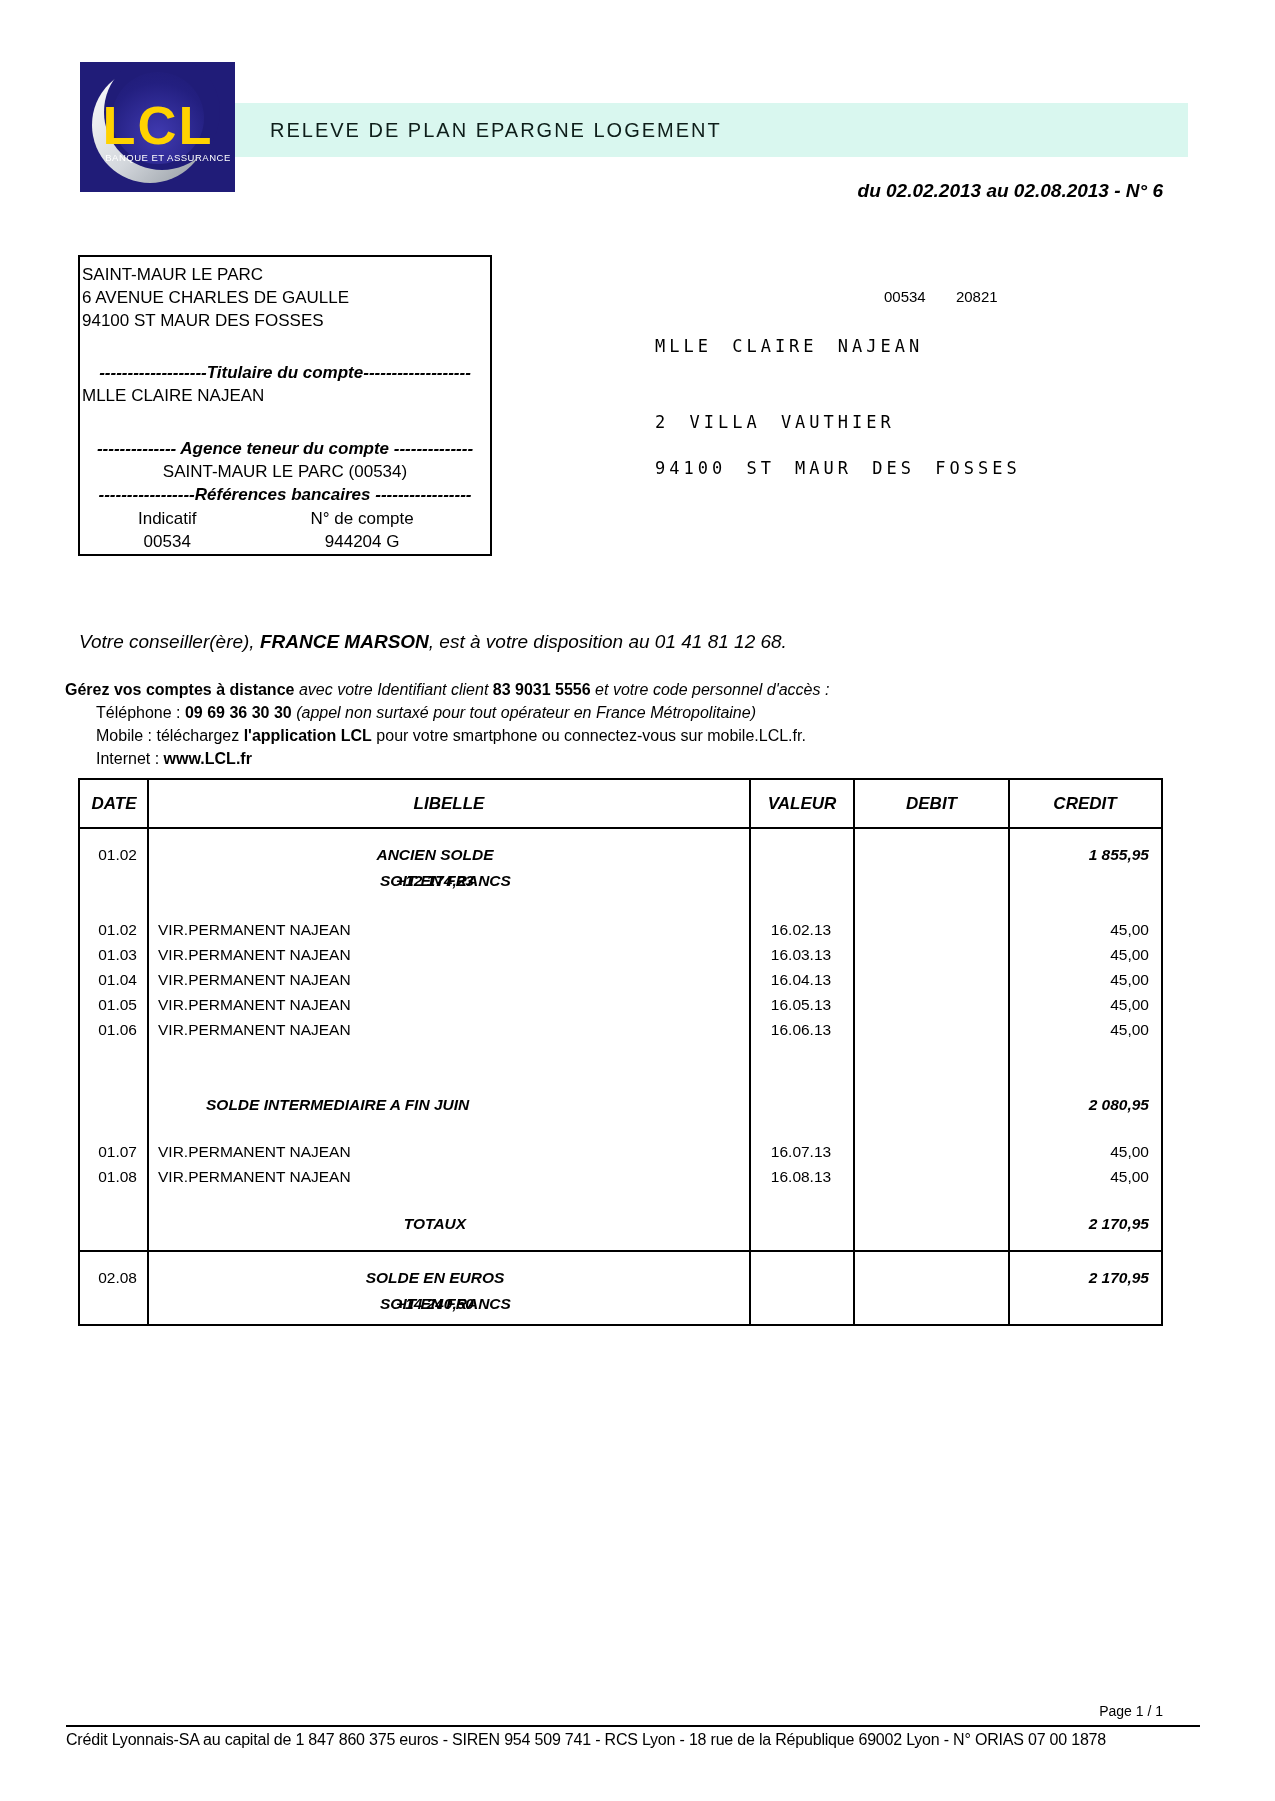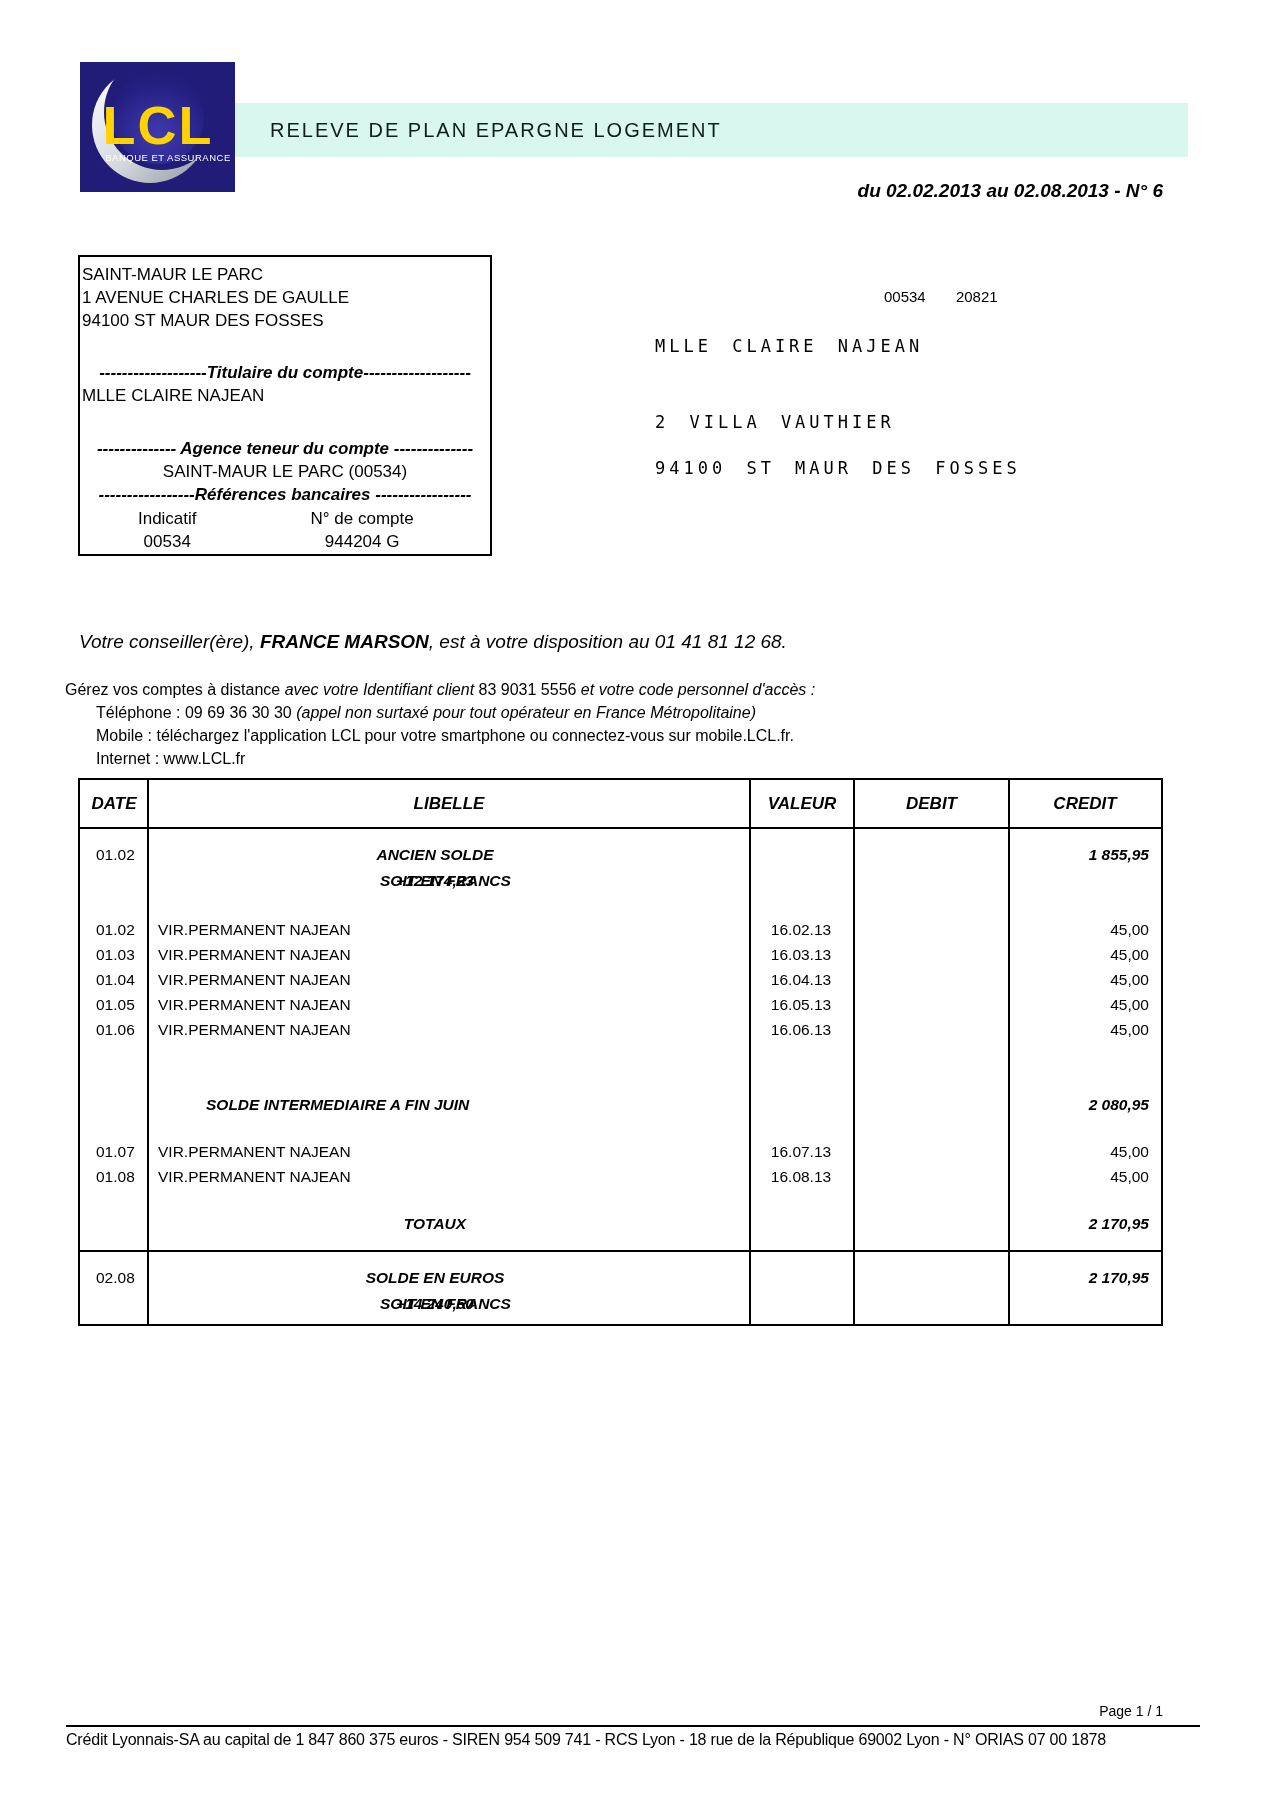--- a/index.html
+++ b/index.html
@@ -37,34 +37,34 @@
   .recipient-name  { top:336px; }
   .recipient-addr1 { top:412px; }
   .recipient-addr2 { top:458px; }
 
   
   .advisor { position:absolute; left:79px; top:631px; font-size:19px; font-style:italic; white-space:nowrap; }
   .advisor b { font-weight:bold; }
   .remote { position:absolute; left:65px; top:678px; font-size:16px; }
   .remote .line { line-height:23px; white-space:nowrap; }
   .remote .ind  { padding-left:31px; }
-  .remote b { font-weight:normal; } .remote i { font-style:italic; }
+  .remote b { font-weight:bold; } .remote i { font-style:italic; }
 
   
   .stmt-table { position:absolute; left:78px; top:778px; width:1085px; height:548px;
                 border:2px solid #000; font-size:15.5px; }
   .vline { position:absolute; top:0; bottom:0; width:2px; background:#000; }
   .v1 { left:67px; } .v2 { left:669px; } .v3 { left:773px; } .v4 { left:928px; }
   .hline { position:absolute; left:0; right:0; height:2px; background:#000; }
   .h1 { top:47px; } .h2 { top:470px; }
   .thead { position:absolute; top:0; left:0; right:0; height:47px; display:grid;
            grid-template-columns:68px 602px 104px 155px 152px; align-items:center;
            text-align:center; font-weight:bold; font-style:italic; font-size:17px; }
   .trow { position:absolute; left:0; width:100%; height:24px; line-height:24px; }
-  .cd  { position:absolute; left:16px;    width:51px;  text-align:left; }
+  .cd  { position:absolute; left:6px;    width:51px;  text-align:right; }
   .cl  { position:absolute; left:78px; width:584px; }
   .clr { position:absolute; left:62px; width:586px; text-align:center; }
   .cs  { position:absolute; left:300px; }
   .ci  { position:absolute; left:126px; }
   .cv  { position:absolute; left:669px; width:104px; text-align:center; }
   .cc  { position:absolute; left:928px; width:149px; text-align:right; padding-right:8px; }
   .bi  { font-weight:bold; font-style:italic; }
   .r-ancien{top:63px} .r-soit1{top:89px}
   .r-v0{top:138px} .r-v1{top:163px} .r-v2{top:188px} .r-v3{top:213px} .r-v4{top:238px}
   .r-inter{top:313px} .r-v5{top:360px} .r-v6{top:385px} .r-tot{top:432px}
@@ -102,21 +102,21 @@
   </svg>
 
   <div class="banner">
     <span class="banner-title">RELEVE DE PLAN EPARGNE LOGEMENT</span>
   </div>
 
   <div class="period">du 02.02.2013 au 02.08.2013 - N° 6</div>
 
   <div class="agency-box">
     <div class="abox-line">SAINT-MAUR LE PARC</div>
-    <div class="abox-line">1 AVENUE CHARLES DE GAULLE</div>
+    <div class="abox-line">6 AVENUE CHARLES DE GAULLE</div>
     <div class="abox-line">94100 ST MAUR DES FOSSES</div>
     <div class="gap29"></div>
     <div class="abox-heading">-------------------Titulaire du compte-------------------</div>
     <div class="abox-line">MLLE CLAIRE NAJEAN</div>
     <div class="gap30"></div>
     <div class="abox-heading">-------------- Agence teneur du compte --------------</div>
     <div class="abox-center">SAINT-MAUR LE PARC (00534)</div>
     <div class="abox-heading">-----------------Références bancaires -----------------</div>
     <div class="abox-two">
       <span class="colA">Indicatif</span>

